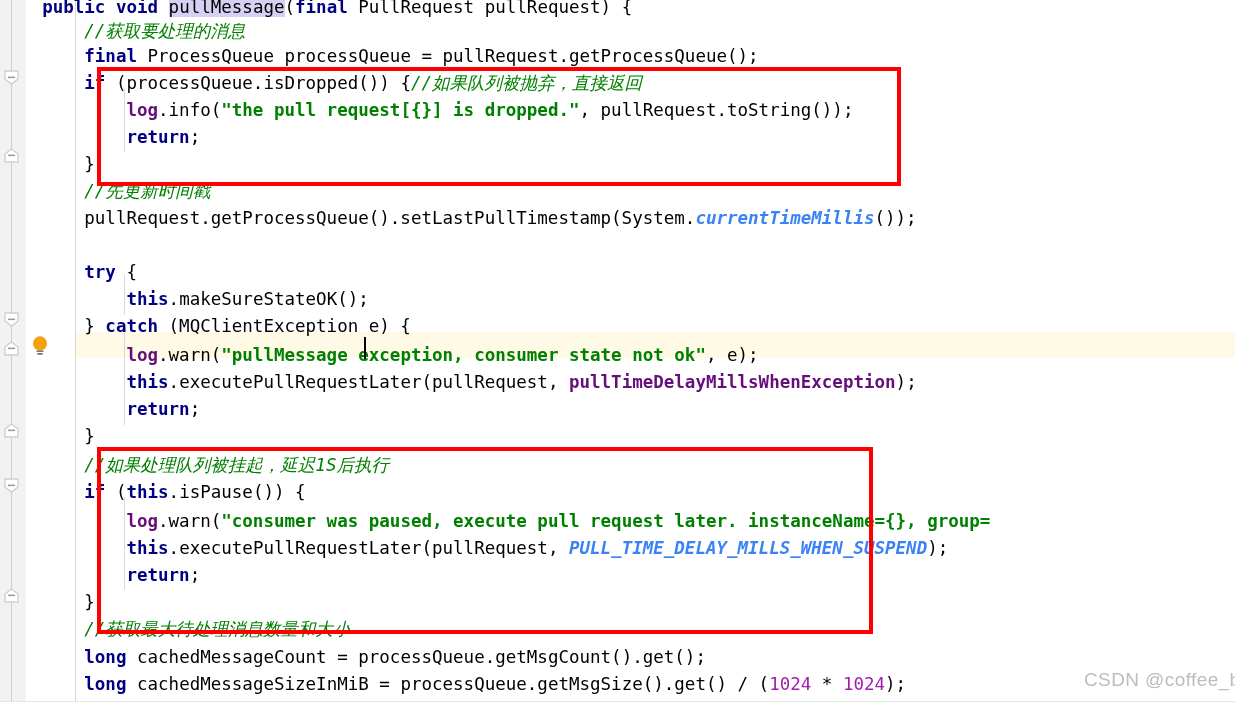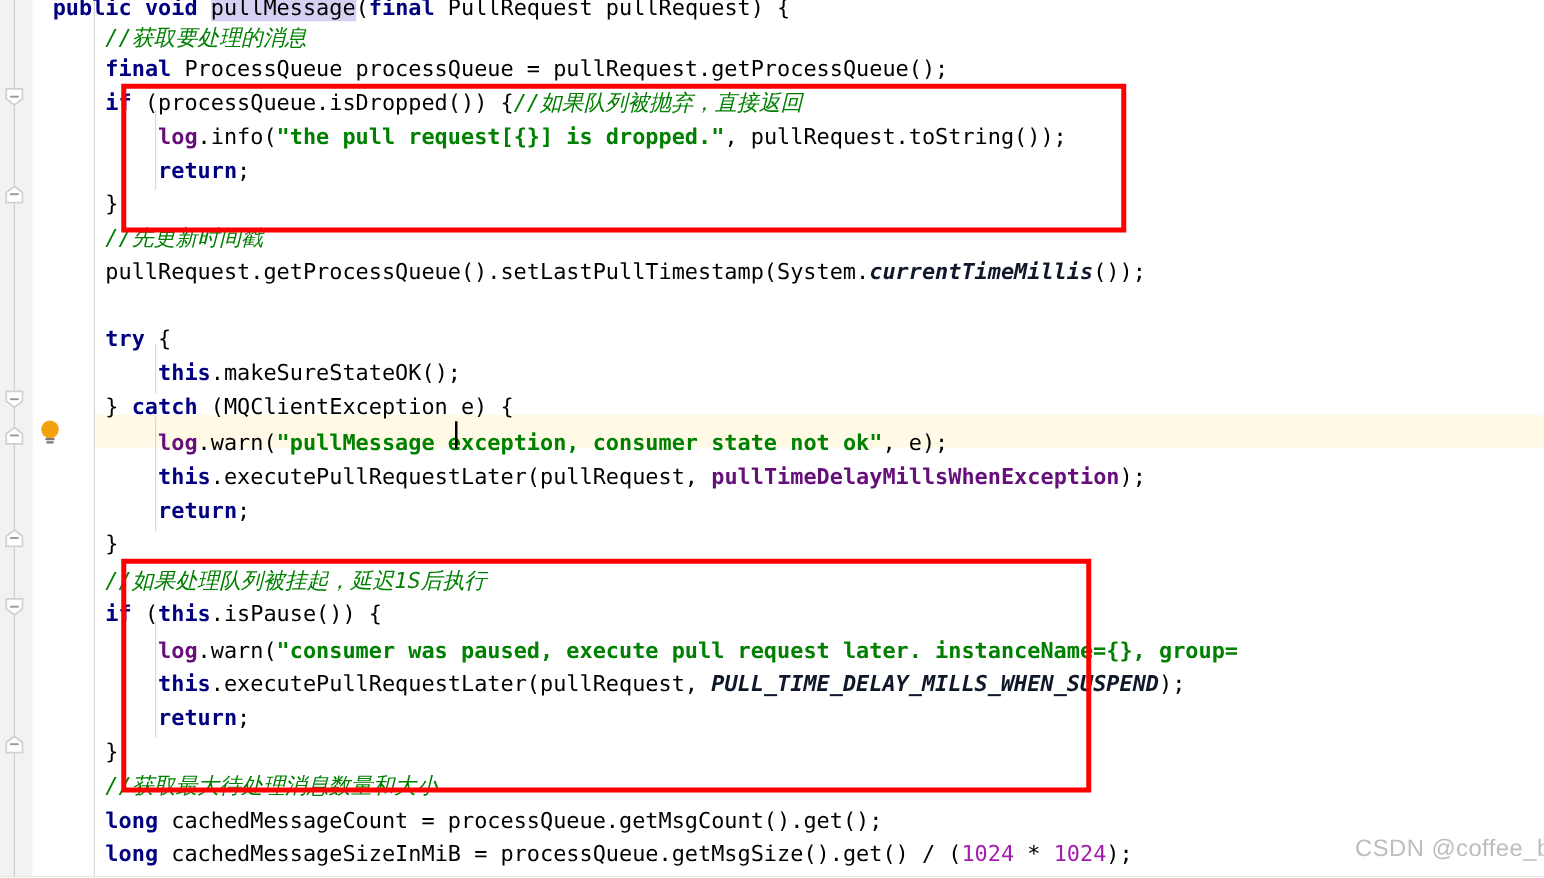--- a/index.html
+++ b/index.html
@@ -117,21 +117,21 @@
     font-family: "DejaVu Sans Mono", "Liberation Mono", monospace;
     font-size: 17.5px;
   }
 
   
   .kw      { color: #000080; font-weight: bold; }   
   .plain   { color: #000000; }
   .cmt     { color: #008000; font-style: italic; text-align: center; }  
   .str     { color: #008000; font-weight: bold; }   
   .fld     { color: #660e7a; font-weight: bold; }   
-  .stat    { color: #0f172a; font-weight: bold; font-style: italic; } 
+  .stat    { color: #3b82f6; font-weight: bold; font-style: italic; } 
   .num     { color: #a21caf; }
   .sel     { background: #d6d0f2; }
 
   
   .indent-guide {
     position: absolute;
     width: 1px;
     background: #d9d9d9;
     z-index: 4;
   }

